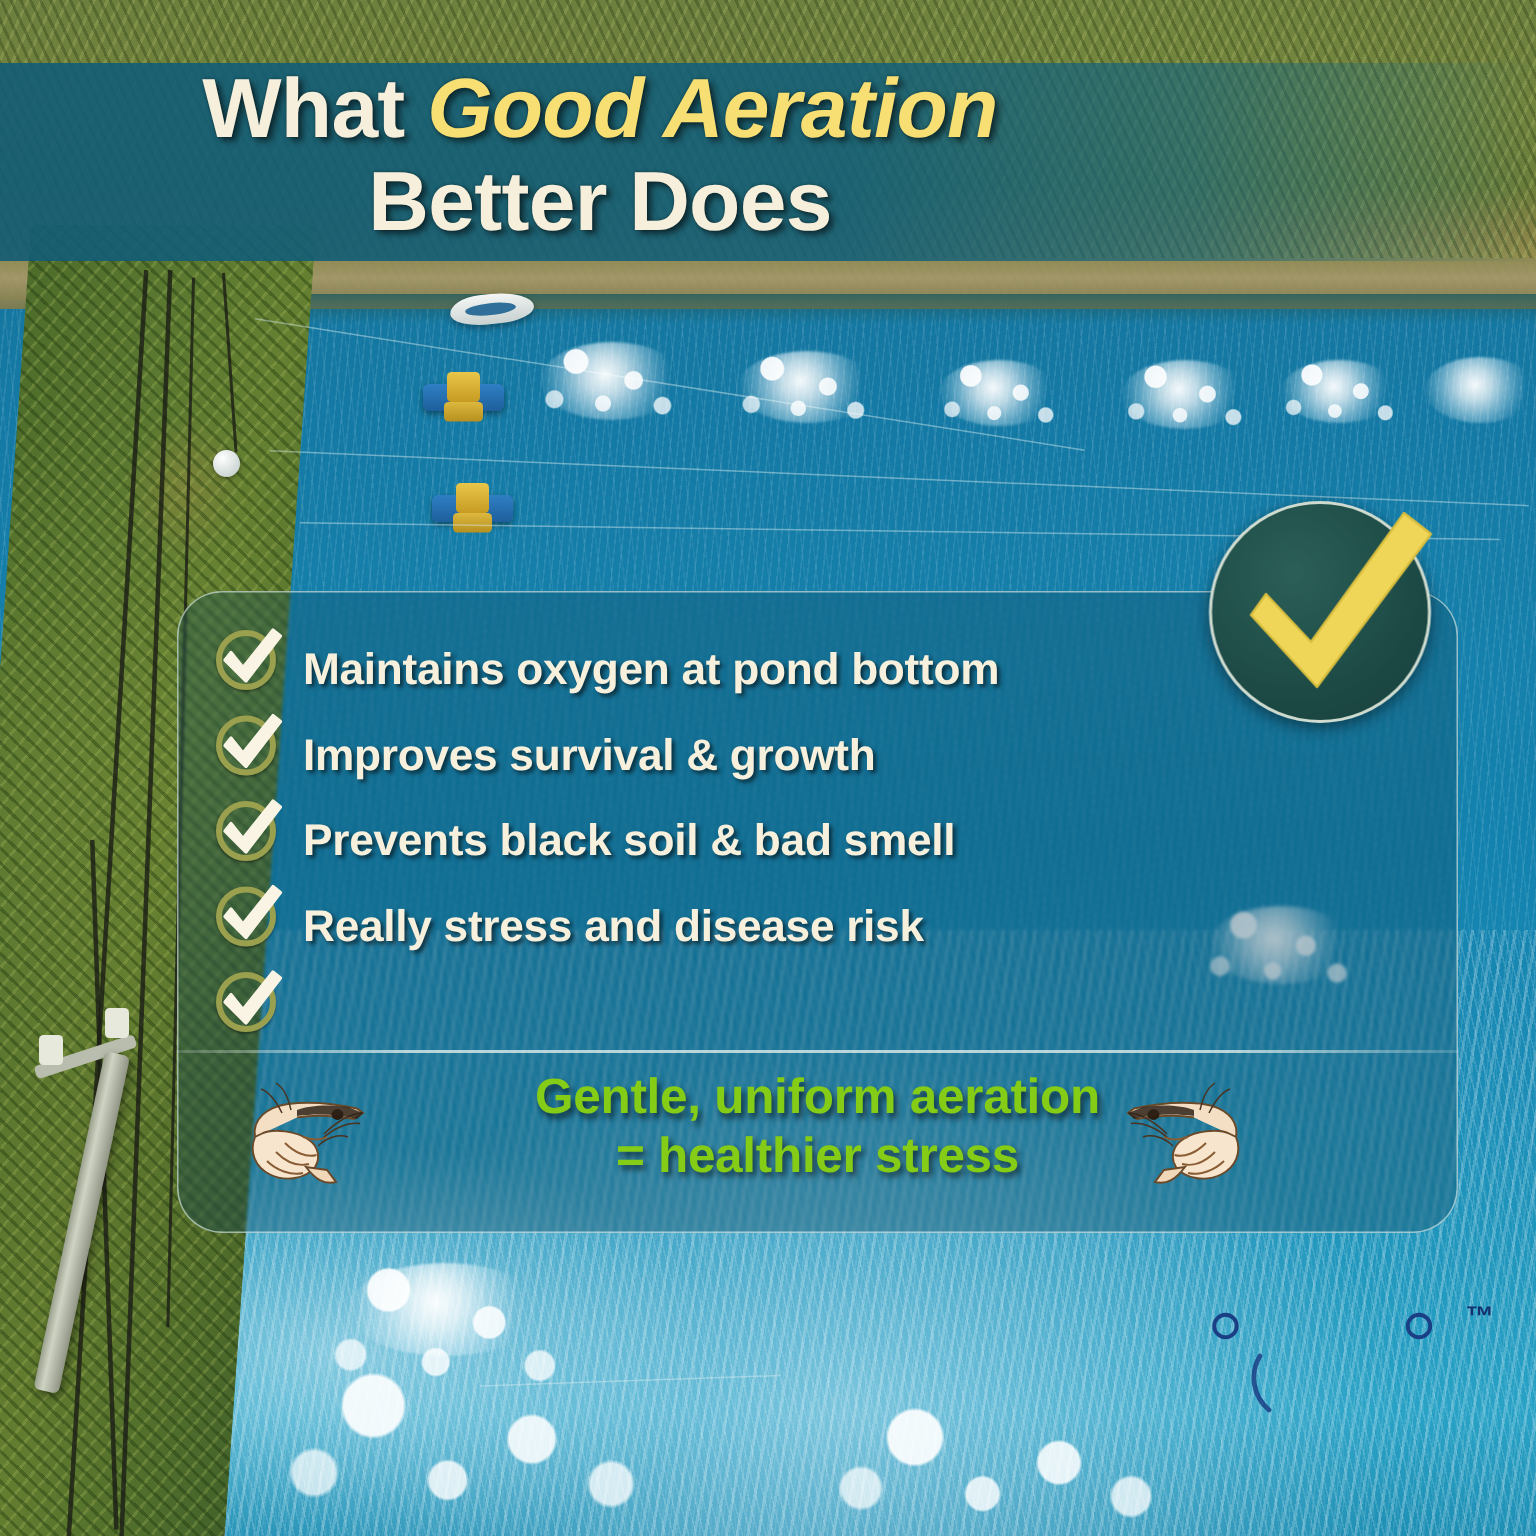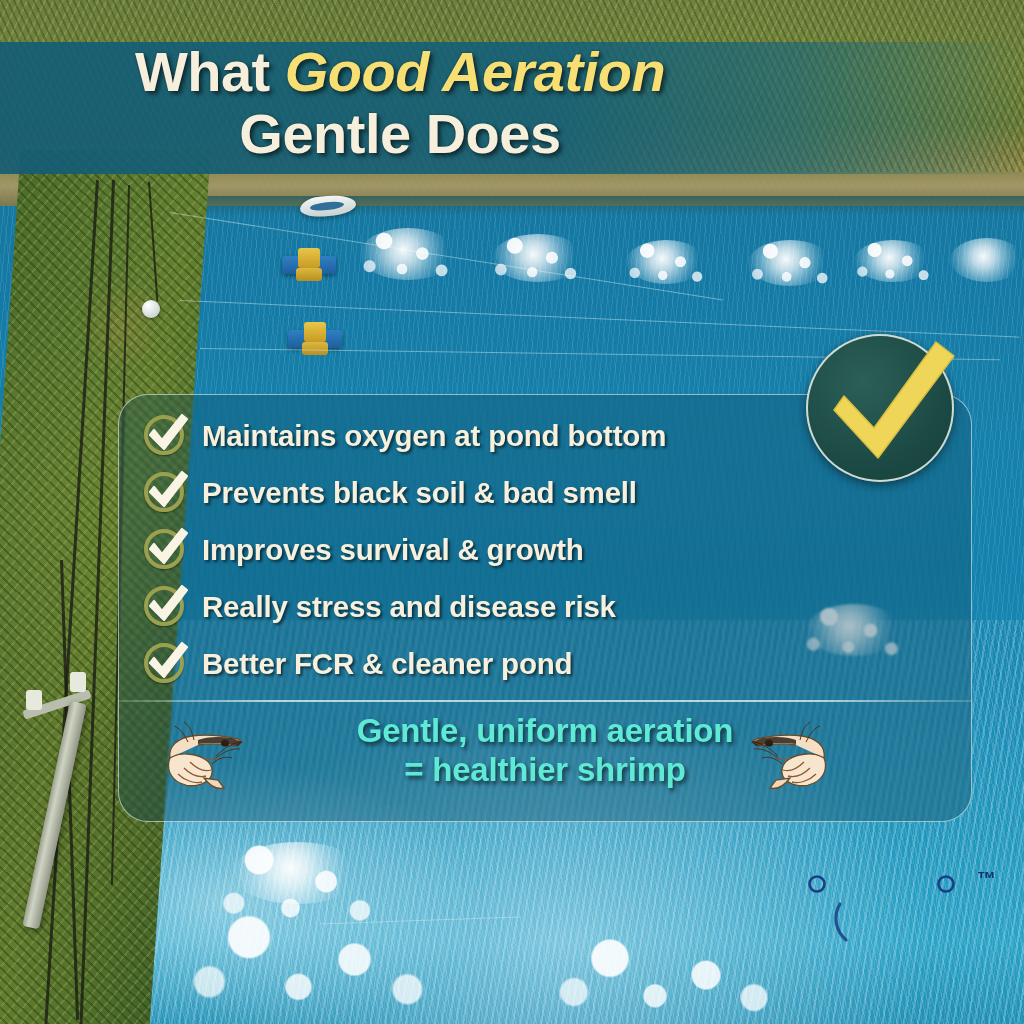--- a/index.html
+++ b/index.html
@@ -192,21 +192,21 @@
   .panel-divider {
     position:absolute; left:118px; top:700px; width:854px; height:1.6px;
     background:linear-gradient(90deg, rgba(228,240,235,.18), rgba(235,245,240,.75) 18%, rgba(235,245,240,.75) 82%, rgba(228,240,235,.18));
   }
 
   
   .bullets {
     position:absolute; left:142px; top:408px; width:700px;
   }
   .bullet {
-    display:flex; align-items:center; height:56px; margin-bottom:1px;
+    display:flex; align-items:flex-end; height:56px; margin-bottom:1px;
   }
   .ck-ring {
     position:relative; width:46px; height:46px; flex:0 0 46px; margin-right:14px;
   }
   .ck-ring .ring {
     position:absolute; left:2px; top:2px; width:40px; height:40px;
     border:4px solid #9aa04e; border-radius:50%;
     box-shadow:0 1px 2px rgba(0,0,0,.45);
   }
   .ck-ring svg { position:absolute; left:-1px; top:-4px; }
@@ -227,21 +227,21 @@
     box-shadow:0 3px 10px rgba(0,0,0,.45);
   }
   .badge svg { position:absolute; left:6px; top:-2px; }
 
   
   .tagline {
     position:absolute; left:118px; top:712px; width:854px;
     text-align:center;
   }
   .tag-line {
-    font-size:33px; font-weight:bold; color:#5eead4; line-height:1.18;
+    font-size:33px; font-weight:bold; color:#84cc16; line-height:1.18;
     letter-spacing:-.2px;
     text-shadow:2px 3px 4px rgba(0,0,0,.62);
   }
   .shrimp {
     position:absolute; top:716px; width:96px; height:84px;
   }
   .shrimp.left { left:154px; }
   .shrimp.right { left:744px; transform:scaleX(-1); }
 
   
@@ -327,21 +327,21 @@
     <div class="foam-spark" style="left:790px;top:594px;width:130px;height:76px;"></div>
     <div class="foam" style="left:232px;top:842px;width:130px;height:62px;"></div>
     <div class="foam-spark" style="left:196px;top:824px;width:210px;height:120px;"></div>
     <div class="foam-spark" style="left:150px;top:900px;width:330px;height:124px;"></div>
     <div class="foam-spark" style="left:520px;top:930px;width:300px;height:94px;"></div>
   </div>
 
   <div class="title-band"></div>
   <div class="title-wrap">
     <div class="t-line1"><span class="t-plain">What </span><span class="t-accent">Good Aeration</span></div>
-    <div class="t-line2">Gentle Does</div>
+    <div class="t-line2">Better Does</div>
   </div>
 
   <div class="panel"></div>
   <div class="panel-divider"></div>
 
   <div class="badge">
     <div class="badge-circle"></div>
     <svg width="150" height="152" viewBox="0 0 150 152">
       <path d="M22 78 L32 64 L62 96 L124 10 L142 24 L66 126 Z" fill="#EFD659" stroke="#D9BE3E" stroke-width="1.5" stroke-linejoin="round"></path>
     </svg>
@@ -359,58 +359,57 @@
       <span class="bullet-text">Maintains oxygen at pond bottom</span>
     </div>
 
     <div class="bullet">
       <span class="ck-ring">
         <span class="ring"></span>
         <svg width="50" height="50" viewBox="0 0 50 50">
           <path d="M9 26 L13 21 L21 31 L41 6 L46 10 L23 40 Z" fill="#FAF4E4" stroke="#FAF4E4" stroke-width="2.2" stroke-linejoin="round"></path>
         </svg>
       </span>
-      <span class="bullet-text">Prevents black soil &amp; bad smell</span>
+      <span class="bullet-text">Improves survival &amp; growth</span>
     </div>
 
     <div class="bullet">
       <span class="ck-ring">
         <span class="ring"></span>
         <svg width="50" height="50" viewBox="0 0 50 50">
           <path d="M9 26 L13 21 L21 31 L41 6 L46 10 L23 40 Z" fill="#FAF4E4" stroke="#FAF4E4" stroke-width="2.2" stroke-linejoin="round"></path>
         </svg>
       </span>
-      <span class="bullet-text">Improves survival &amp; growth</span>
+      <span class="bullet-text">Prevents black soil &amp; bad smell</span>
     </div>
 
     <div class="bullet">
       <span class="ck-ring">
         <span class="ring"></span>
         <svg width="50" height="50" viewBox="0 0 50 50">
           <path d="M9 26 L13 21 L21 31 L41 6 L46 10 L23 40 Z" fill="#FAF4E4" stroke="#FAF4E4" stroke-width="2.2" stroke-linejoin="round"></path>
         </svg>
       </span>
       <span class="bullet-text">Really stress and disease risk</span>
     </div>
 
     <div class="bullet">
       <span class="ck-ring">
         <span class="ring"></span>
         <svg width="50" height="50" viewBox="0 0 50 50">
           <path d="M9 26 L13 21 L21 31 L41 6 L46 10 L23 40 Z" fill="#FAF4E4" stroke="#FAF4E4" stroke-width="2.2" stroke-linejoin="round"></path>
         </svg>
       </span>
-      <span class="bullet-text">Better FCR &amp; cleaner pond</span>
     </div>
 
   </div>
 
   <div class="tagline">
     <div class="tag-line">Gentle, uniform aeration</div>
-    <div class="tag-line">= healthier shrimp</div>
+    <div class="tag-line">= healthier stress</div>
   </div>
 
   <svg class="shrimp left" viewBox="0 0 96 84">
     <g fill="none" stroke="#6b4a2a" stroke-width="1.3">
       <path d="M16 42 C14 30 24 22 38 20 C54 18 70 20 84 23 L88 26 L82 30 C70 28 56 27 44 29" fill="#F4DFC4"></path>
       <path d="M16 42 C12 52 16 62 26 67 C36 72 50 70 56 62 C60 56 58 48 52 44
                C44 38 28 36 20 40 Z" fill="#F7E5CE"></path>
       <path d="M24 58 C30 64 40 68 48 66" stroke="#8a5c33"></path>
       <path d="M30 52 C36 58 44 62 52 60" stroke="#8a5c33"></path>
       <path d="M36 46 C42 52 50 56 57 54" stroke="#8a5c33"></path>

